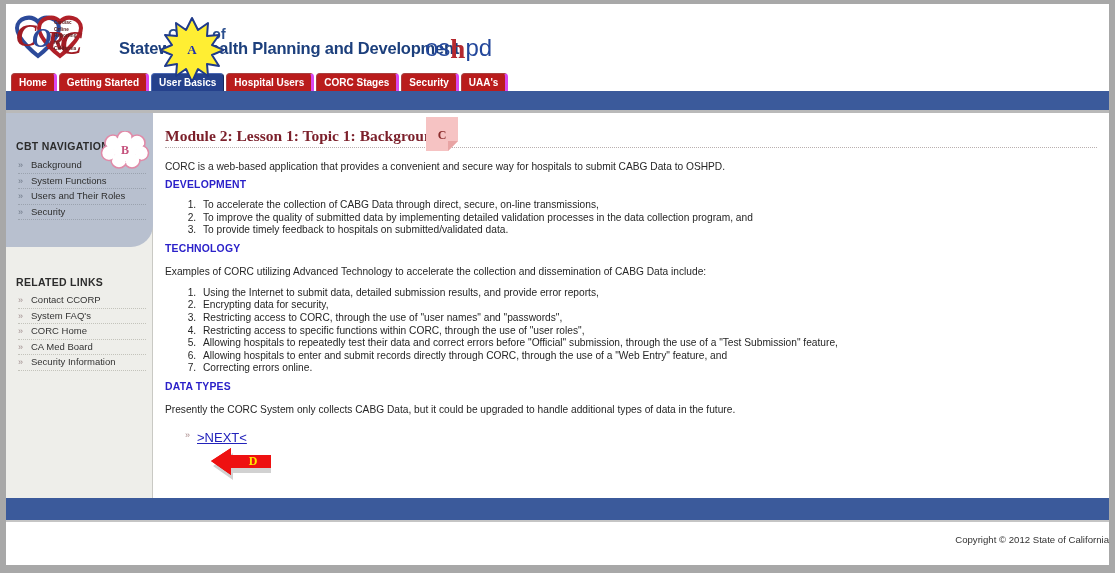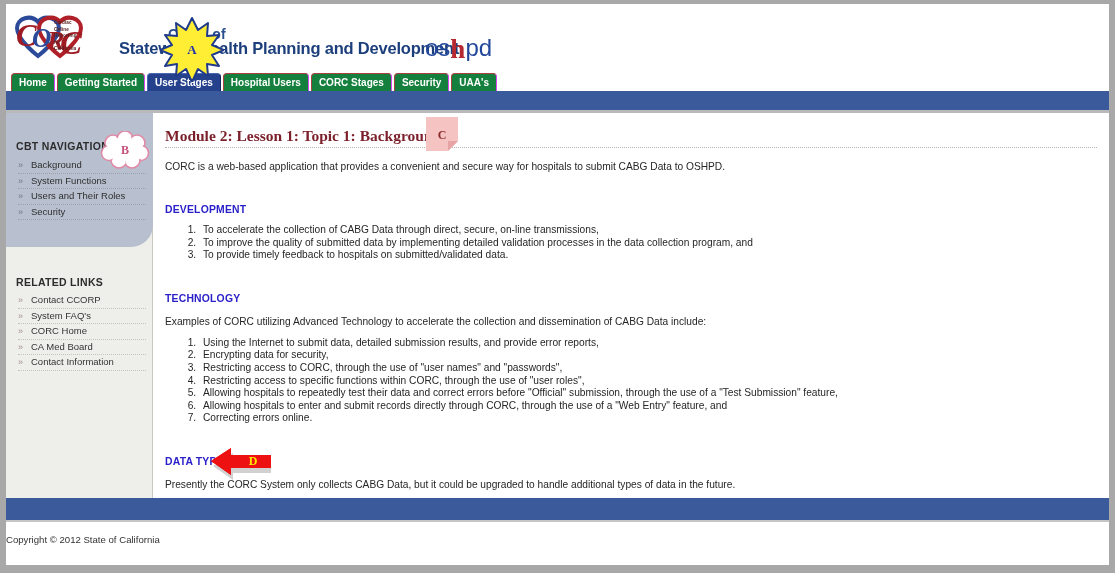--- a/index.html
+++ b/index.html
@@ -105,31 +105,31 @@
   
   #navtabs {
     position: absolute;
     left: 5px; top: 69px;
     height: 18px;
     display: flex;
     align-items: flex-end;
     gap: 2px;
   }
   .tab {
-    background: #15803d;
+    background: #b91c1c;
     color: #ffffff;
     font-size: 10px;
     font-weight: bold;
     padding: 3px 7px 3px 7px;
     border-radius: 4px 4px 0 0;
     line-height: 12px;
     white-space: nowrap;
     border-top: 1px solid #a94040;
     border-left: 1px solid #a94040;
-    border-right: 1px solid #d946ef;
+    border-right: 3px solid #d946ef;
     cursor: pointer;
     box-sizing: border-box;
     height: 18px;
   }
   .tab.active {
     background: #25418c;
     border-top: 1px solid #4a68b3;
     border-left: 1px solid #4a68b3;
     border-right: 1px solid #16285c;
   }
@@ -255,21 +255,21 @@
   .para {
     font-size: 10.2px;
     color: #262626;
     line-height: 13px;
     margin: 11px 0 0 0;
   }
   .section-head {
     font-size: 10.4px;
     font-weight: bold;
     color: #2b21c9;
-    margin: 31px 0 0 0;
+    margin: 6px 0 0 0;
     letter-spacing: 0.2px;
   }
   ol.numlist {
     margin: 9px 0 0 0;
     padding-left: 34px;
     font-size: 10.2px;
     color: #262626;
   }
   ol.numlist li {
     line-height: 12.6px;
@@ -309,21 +309,21 @@
     position: absolute;
     left: 0; top: 516px;
     width: 1103px;
     height: 2px;
     background: #c5c5c5;
   }
   #footer-text {
     position: absolute;
     left: 0; top: 530px;
     width: 1103px;
-    text-align: left;
+    text-align: right;
     font-size: 9.6px;
     color: #333333;
   }
 
   
   .callout { position: absolute; }
 
   #callout-a { left: 160px; top: 16px; width: 64px; height: 66px; z-index: 50; }
   #callout-a .letter {
     position: absolute;
@@ -397,21 +397,21 @@
 
       <div id="office-of">Office of</div>
       <div id="dept-title">Statewide Health Planning and Development</div>
 
       <div id="oshpd-logo"><span>os</span><span class="h-glyph">h</span><span>pd</span></div>
     </div>
 
     <div id="navtabs">
       <div class="tab">Home</div>
       <div class="tab">Getting Started</div>
-      <div class="tab active">User Stages</div>
+      <div class="tab active">User Basics</div>
       <div class="tab">Hospital Users</div>
       <div class="tab">CORC Stages</div>
       <div class="tab">Security</div>
       <div class="tab">UAA's</div>
     </div>
 
     <div id="bluebar"></div>
     <div id="bluebar-shadow"></div>
 
     <div id="bodyregion">
@@ -453,21 +453,21 @@
           <div class="navitem">
             <span class="chev">»</span>
             <span>CORC Home</span>
           </div>
           <div class="navitem">
             <span class="chev">»</span>
             <span>CA Med Board</span>
           </div>
           <div class="navitem">
             <span class="chev">»</span>
-            <span>Contact Information</span>
+            <span>Security Information</span>
           </div>
         </div>
       </div>
 
       <div id="main">
         <div id="page-heading-row">
           <span id="page-title">Module 2: Lesson 1: Topic 1: Background</span>
           <div id="heading-rule"></div>
         </div>
 

